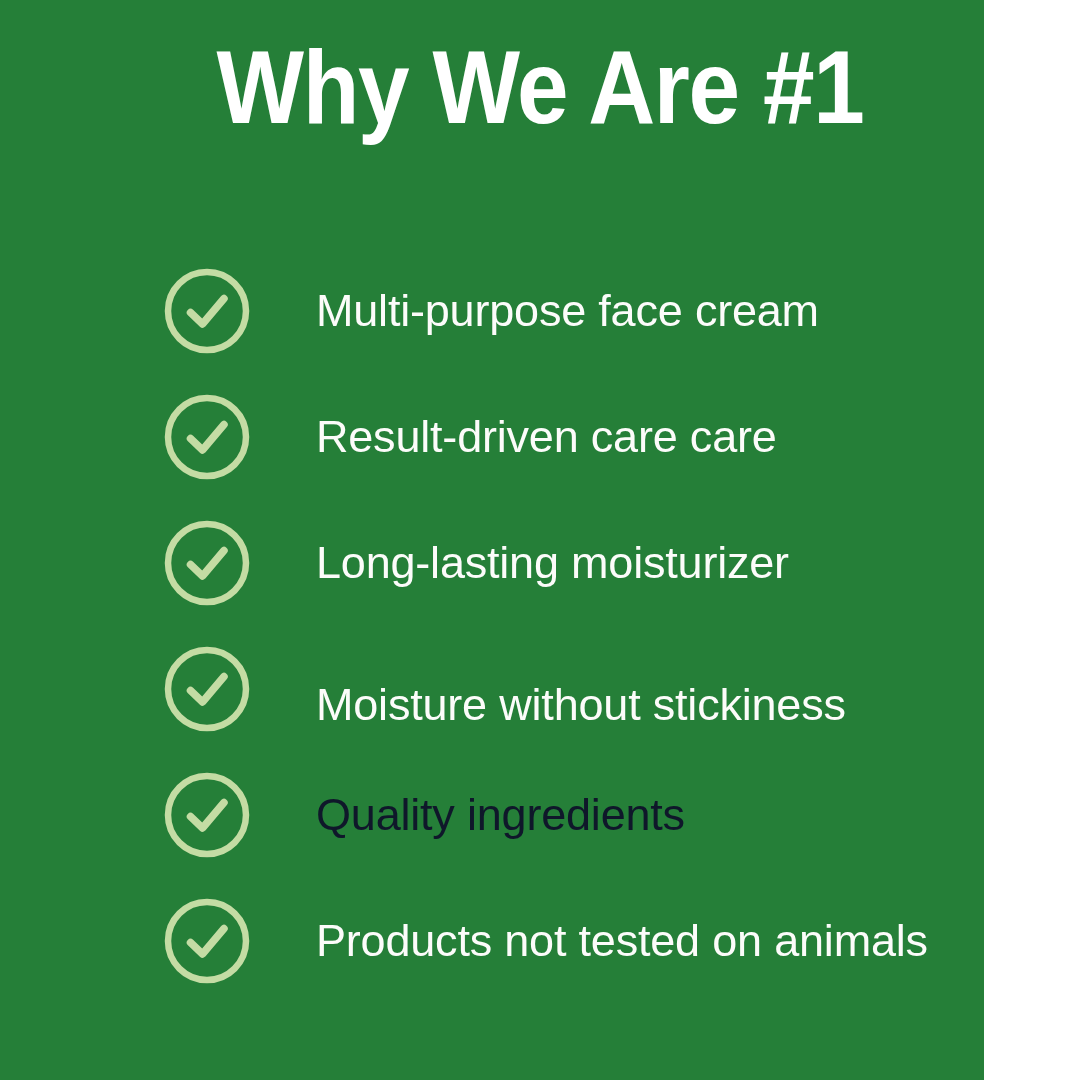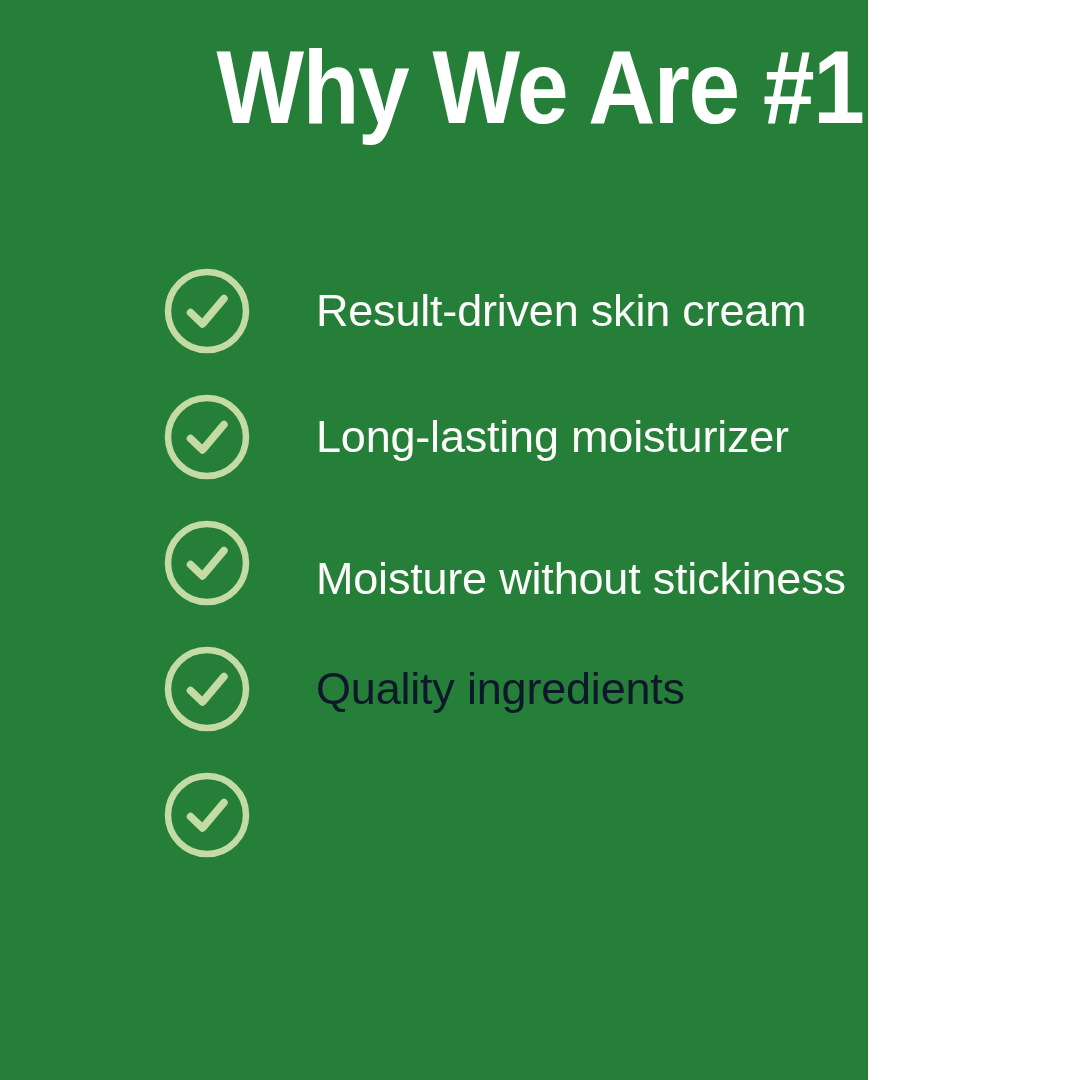--- a/index.html
+++ b/index.html
@@ -5,21 +5,21 @@
 <style>
   html, body {
     margin: 0;
     padding: 0;
     background: #ffffff;
   }
   * { box-sizing: border-box; }
 
   .canvas {
     position: relative;
-    width: 868px;
+    width: 984px;
     height: 1080px;
     overflow: hidden;
     font-family: "Liberation Sans", sans-serif;
     -webkit-font-smoothing: antialiased;
   }
 
   
   .headline {
     position: absolute;
     left: 0;
@@ -77,27 +77,34 @@
 </style>
 </head>
 <body>
 
 <div class="canvas" style="background: rgb(37, 127, 56);">
 
   <h1 class="headline" style="color: rgb(255, 255, 255);">Why We Are #1</h1>
 
   <ul class="feature-list">
 
+    <li class="feature-row">
+      <svg class="check-icon" viewBox="0 0 86 86" aria-hidden="true">
+        <circle cx="43" cy="43" r="39" fill="none" stroke="#C4DCA4" stroke-width="6.5"></circle>
+        <path d="M26.5 44.5 L38.5 56 L60 30.5" fill="none" stroke="#C4DCA4" stroke-width="7.5" stroke-linecap="round" stroke-linejoin="round"></path>
+      </svg>
+      <span class="feature-text" style="color: rgb(252, 252, 250);">Multi-purpose face cream</span>
+    </li>
 
     <li class="feature-row">
       <svg class="check-icon" viewBox="0 0 86 86" aria-hidden="true">
         <circle cx="43" cy="43" r="39" fill="none" stroke="#C4DCA4" stroke-width="6.5"></circle>
         <path d="M26.5 44.5 L38.5 56 L60 30.5" fill="none" stroke="#C4DCA4" stroke-width="7.5" stroke-linecap="round" stroke-linejoin="round"></path>
       </svg>
-      <span class="feature-text" style="color: rgb(252, 252, 250);">Result-driven skin cream</span>
+      <span class="feature-text" style="color: rgb(252, 252, 250);">Result-driven care care</span>
     </li>
 
     <li class="feature-row">
       <svg class="check-icon" viewBox="0 0 86 86" aria-hidden="true">
         <circle cx="43" cy="43" r="39" fill="none" stroke="#C4DCA4" stroke-width="6.5"></circle>
         <path d="M26.5 44.5 L38.5 56 L60 30.5" fill="none" stroke="#C4DCA4" stroke-width="7.5" stroke-linecap="round" stroke-linejoin="round"></path>
       </svg>
       <span class="feature-text" style="color: rgb(252, 252, 250);">Long-lasting moisturizer</span>
     </li>
 
@@ -115,16 +122,17 @@
         <path d="M26.5 44.5 L38.5 56 L60 30.5" fill="none" stroke="#C4DCA4" stroke-width="7.5" stroke-linecap="round" stroke-linejoin="round"></path>
       </svg>
       <span class="feature-text" style="color: #0f172a;">Quality ingredients</span>
     </li>
 
     <li class="feature-row">
       <svg class="check-icon" viewBox="0 0 86 86" aria-hidden="true">
         <circle cx="43" cy="43" r="39" fill="none" stroke="#C4DCA4" stroke-width="6.5"></circle>
         <path d="M26.5 44.5 L38.5 56 L60 30.5" fill="none" stroke="#C4DCA4" stroke-width="7.5" stroke-linecap="round" stroke-linejoin="round"></path>
       </svg>
+      <span class="feature-text" style="color: rgb(252, 252, 250);">Products not tested on animals</span>
     </li>
 
   </ul>
 </div>
 
 </body></html>

